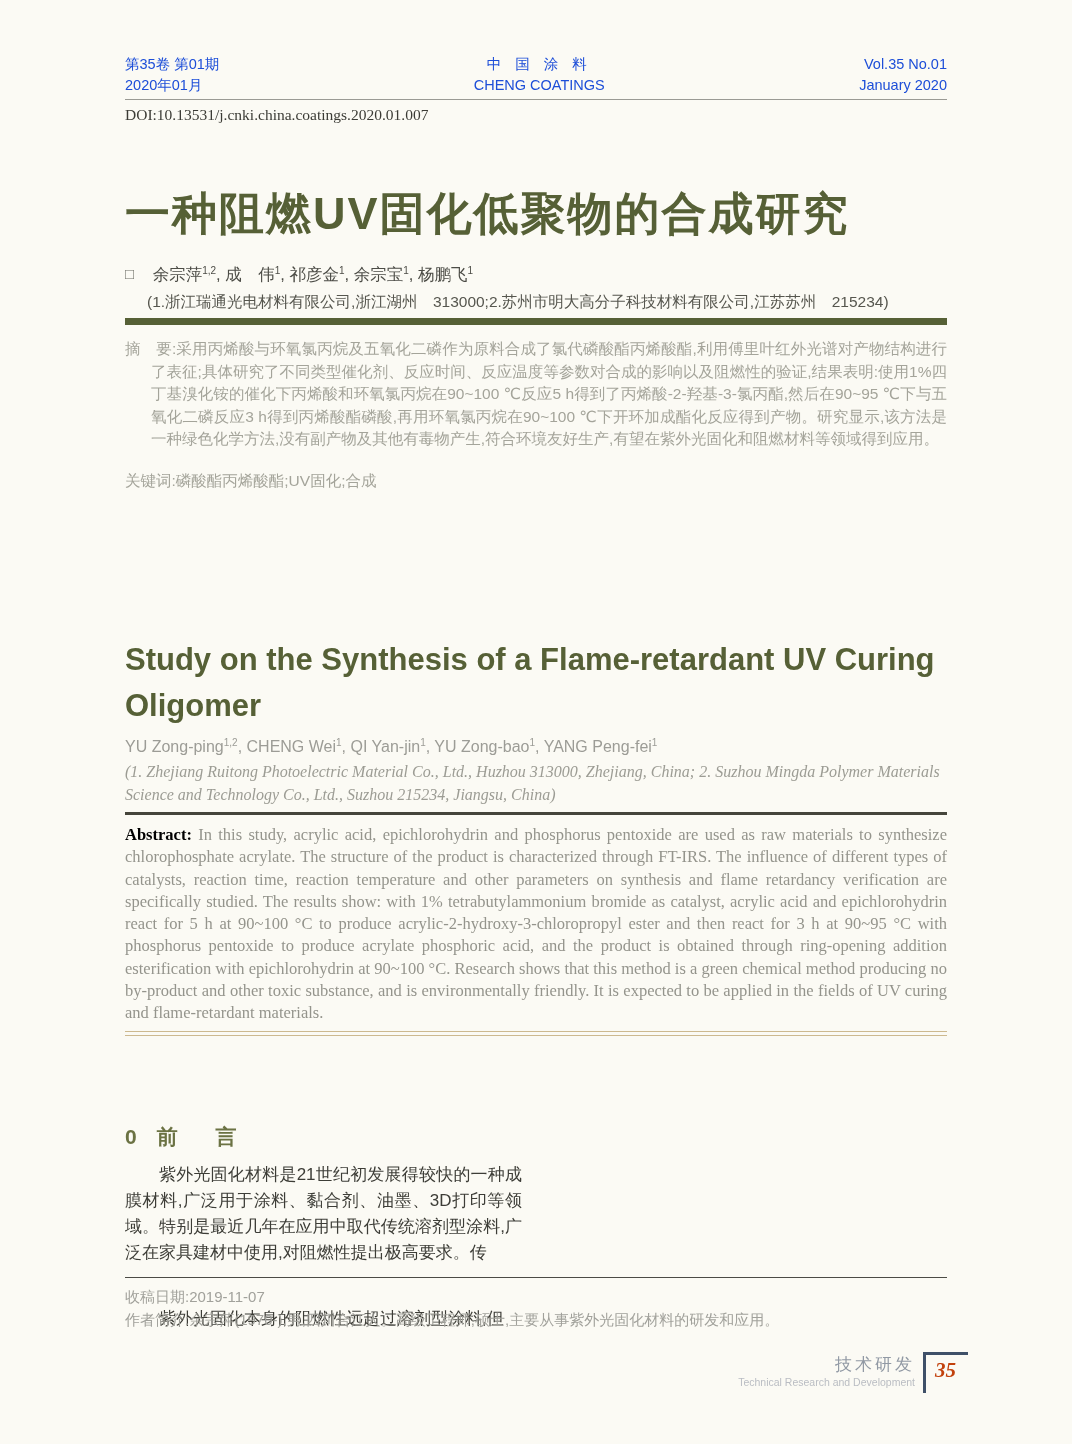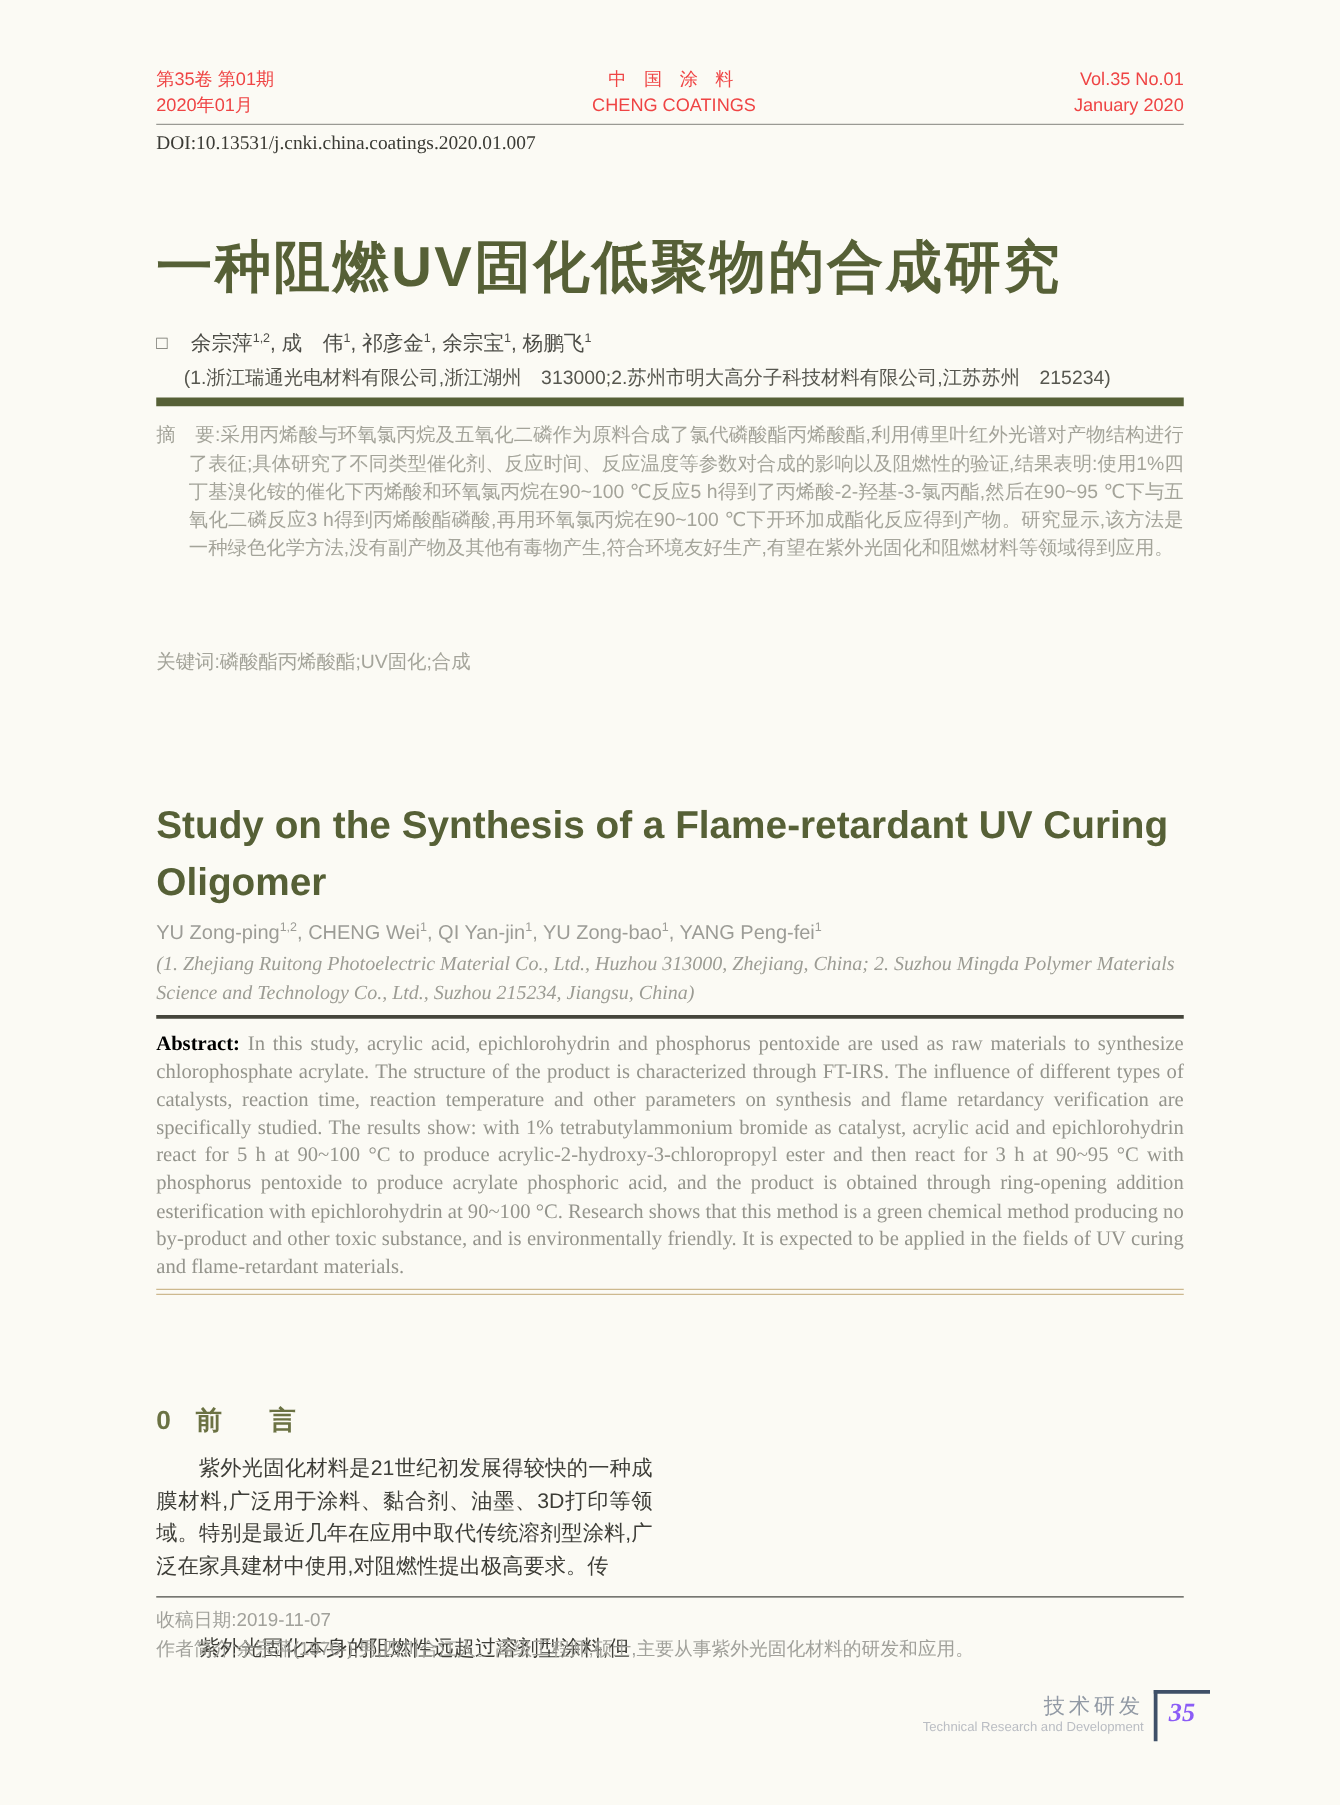--- a/index.html
+++ b/index.html
@@ -8,42 +8,42 @@
     width:1072px;height:1444px;
     margin:0 auto;
     background:#fbfaf4;
     font-family:"Liberation Sans","DejaVu Sans",sans-serif;
     overflow:hidden;
   }
   .abs{position:absolute;left:125px;width:822px;}
 
   
   .journal-header{top:54px;display:flex;justify-content:space-between;
-    color:#ef4444;font-size:14.5px;line-height:21px;}
+    color:#1d4ed8;font-size:14.5px;line-height:21px;}
   .jh-center{text-align:center;}
   .jh-right{text-align:right;}
   .jh-cn{letter-spacing:5px;}
   .header-rule{top:99px;height:0;border-top:1.5px solid #9a9a94;}
   .doi-line{top:106px;font-family:"Liberation Serif","DejaVu Serif",serif;
     color:#3b3b35;font-size:15.5px;}
 
   
   .title-cn{top:184px;font-size:45px;font-weight:bold;color:#566036;
     letter-spacing:2px;}
   .authors-cn{top:264px;font-size:16.5px;color:#4c4c46;}
   .authors-cn .bullet{display:inline-block;margin-right:14px;color:#6e6e66;
     font-size:15px;transform:translateY(-1px);}
   .authors-cn sup,.authors-en sup{font-size:10px;}
   .affil-cn{top:292px;padding-left:22px;font-size:15.5px;color:#56564e;}
   .olive-bar{top:318px;height:7px;background:#566036;}
 
   
   .abstract-cn{top:338px;font-size:15.5px;line-height:22.5px;color:#a4a49a;
     text-align:justify;padding-left:26px;text-indent:-26px;box-sizing:border-box;}
-  .keywords-cn{top:471px;font-size:15.5px;color:#a4a49a;margin-top:48px;}
+  .keywords-cn{top:471px;font-size:15.5px;color:#a4a49a;}
   .class-row{top:498px;display:flex;font-size:15.5px;color:#a4a49a;}
   .class-row .c1{width:330px;}
   .class-row .c2{width:220px;}
 
   
   .title-en{top:637px;font-size:31px;line-height:46px;font-weight:bold;
     color:#566036;}
   .authors-en{top:737px;font-size:16px;color:#9c9c96;}
   .affil-en{top:760px;font-family:"Liberation Serif","DejaVu Serif",serif;
     font-style:italic;font-size:16px;line-height:23px;color:#9c9c94;}
@@ -75,21 +75,21 @@
 
   
   .section-tag{position:absolute;right:104px;top:1352px;display:flex;
     align-items:flex-start;}
   .st-labels{text-align:right;margin-right:8px;padding-top:3px;}
   .st-cn{font-size:17px;color:#9199a4;letter-spacing:3px;line-height:20px;}
   .st-en{font-size:10.5px;color:#babdc3;line-height:14px;}
   .st-pagebox{border-left:3px solid #3f5068;border-top:3px solid #3f5068;
     padding:3px 12px 10px 9px;
     font-family:"Liberation Serif","DejaVu Serif",serif;
-    font-style:italic;font-weight:bold;font-size:21px;color:#8b5cf6;}
+    font-style:italic;font-weight:bold;font-size:21px;color:#c2410c;}
 </style>
 </head>
 <body>
 
 <div class="page">
 
   <div class="abs journal-header">
     <div class="jh-left">
       <div>第35卷 第01期</div>
       <div>2020年01月</div>

